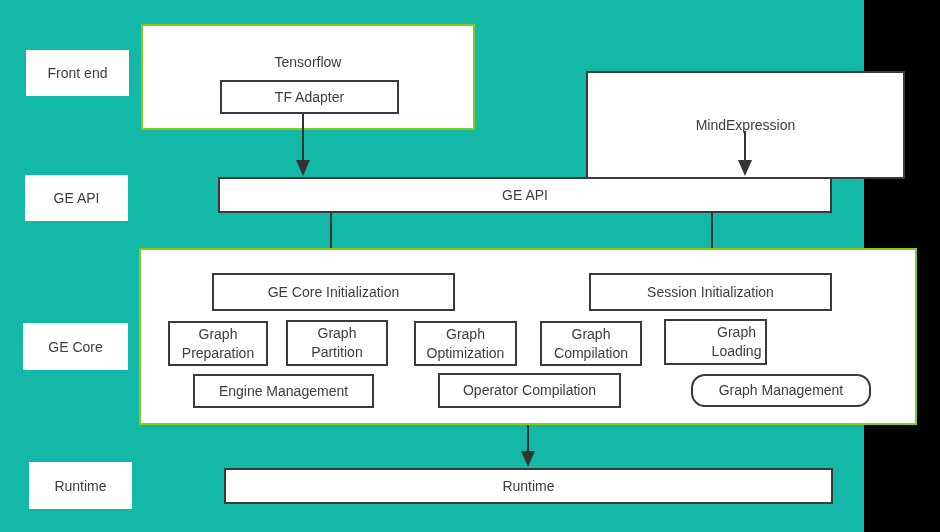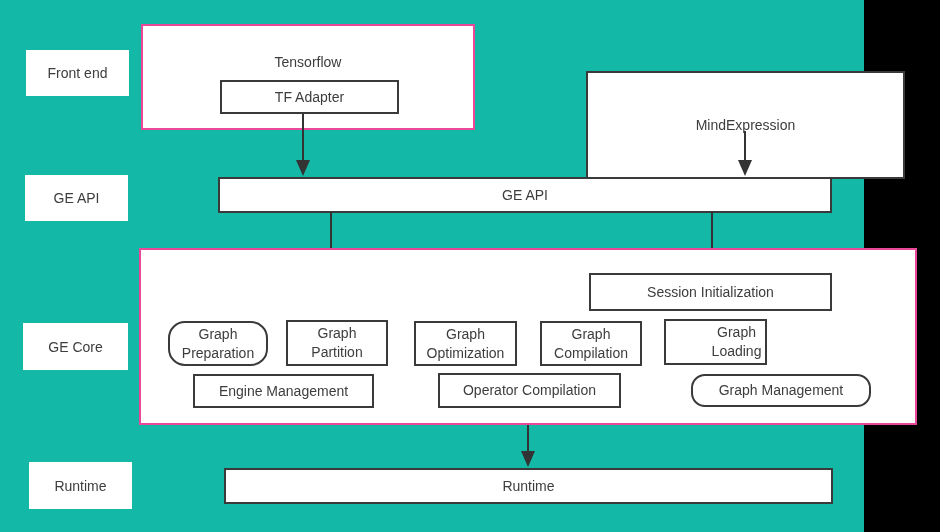--- a/index.html
+++ b/index.html
@@ -20,21 +20,21 @@
   }
   .side-label {
     position: absolute; background: #ffffff; border: none;
     display: flex; align-items: center; justify-content: center;
     font-size: 14px; text-align: center;
   }
   .container-title {
     position: absolute; left: 0; right: 0; top: 28px;
     text-align: center; font-size: 14px;
   }
-  .outer-box { position: absolute; background: #ffffff; border: 2px solid #ec4899; text-decoration: underline; }
+  .outer-box { position: absolute; background: #ffffff; border: 2px solid #84cc16; text-decoration: underline; }
   .stage-box { padding: 0 6px; }
   .arrow { position: absolute; width: 2px; background: #333333; }
   .arrow::after {
     content: ""; position: absolute; left: -6px; bottom: -16px;
     width: 0; height: 0;
     border-left: 7px solid transparent;
     border-right: 7px solid transparent;
     border-top: 16px solid #333333;
   }
 </style>
@@ -56,23 +56,24 @@
 
   <div class="box" style="left:586px; top:23px; width:319px; height:108px;margin-top:48px;">MindExpression</div>
   <div class="arrow" style="left:744px; top:131px; height:29px;"></div>
 
   <div class="box" style="left:218px; top:177px; width:614px; height:36px;">GE API</div>
   <div class="arrow" style="left:330px; top:212px; height:44px;"></div>
   <div class="arrow" style="left:711px; top:212px; height:44px;"></div>
 
   <div class="outer-box" style="left:139px; top:248px; width:778px; height:177px;"></div>
 
+  <div class="box" style="left:212px; top:273px; width:243px; height:38px;">GE Core Initialization</div>
   <div class="box" style="left:589px; top:273px; width:243px; height:38px;">Session Initialization</div>
 
-  <div class="box stage-box" style="left:168px; top:321px; width:100px; height:45px;border-radius:17px;">Graph Preparation</div>
+  <div class="box stage-box" style="left:168px; top:321px; width:100px; height:45px;">Graph Preparation</div>
   <div class="box stage-box" style="left:286px; top:320px; width:102px; height:46px;">Graph Partition</div>
   <div class="box stage-box" style="left:414px; top:321px; width:103px; height:45px;">Graph Optimization</div>
   <div class="box stage-box" style="left:540px; top:321px; width:102px; height:45px;">Graph Compilation</div>
   <div class="box stage-box" style="left:664px; top:319px; width:103px; height:46px;padding-left:48px;">Graph Loading</div>
 
   <div class="box" style="left:193px; top:374px; width:181px; height:34px;">Engine Management</div>
   <div class="box" style="left:438px; top:373px; width:183px; height:35px;">Operator Compilation</div>
   <div class="box" style="left:691px; top:374px; width:180px; height:33px;border-radius:14px;">Graph Management</div>
 
   <div class="arrow" style="left:527px; top:425px; height:26px;"></div>

